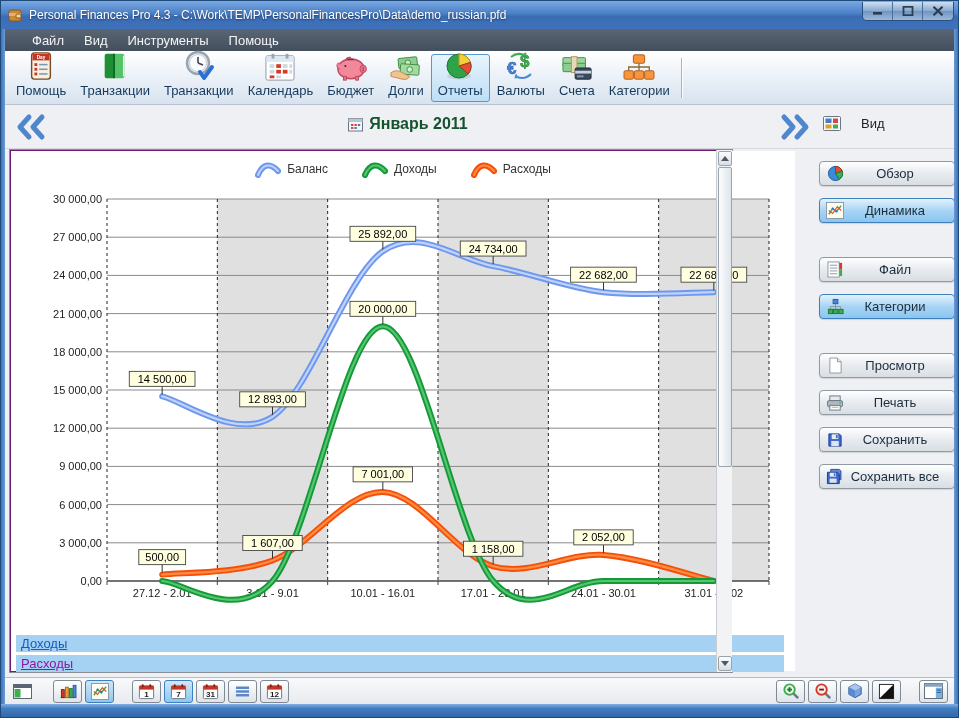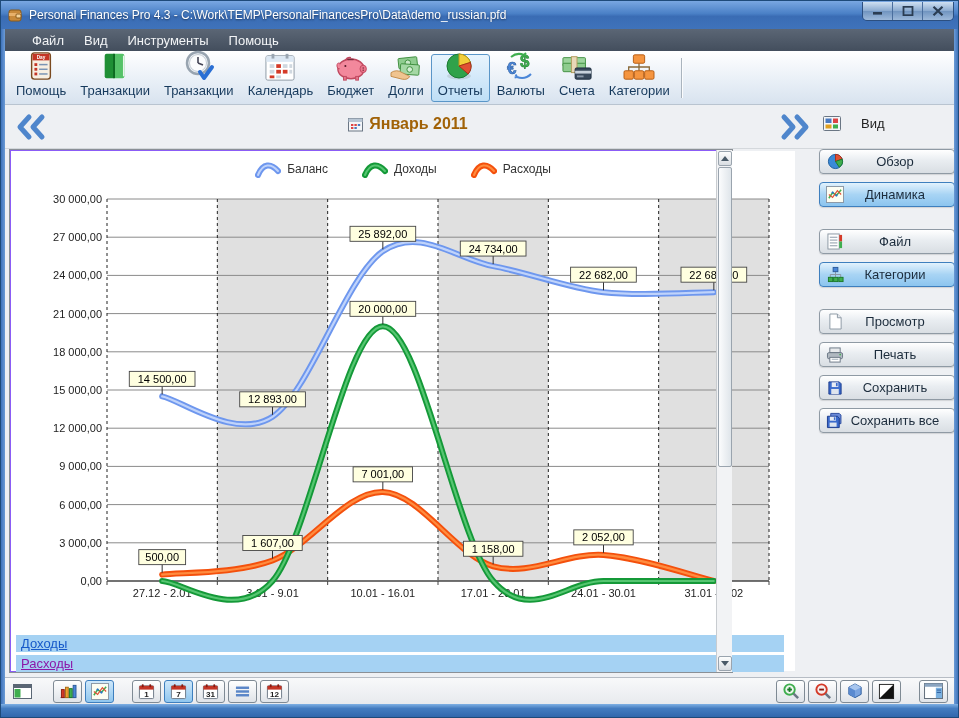--- a/index.html
+++ b/index.html
@@ -56,48 +56,48 @@
   .tb-sep { width:0; border-left:1px solid #aab4be; border-right:1px solid #fbfcfd; margin:5px 4px; }
   
   .navstrip {
     position:absolute; left:4px; top:104px; width:951px; height:44px;
     background:#eef0f3; border-bottom:1px solid #d4d8dc;
   }
   .nav-arrow { position:absolute; top:8px; width:34px; height:28px; cursor:pointer; }
   .nav-arrow.prev{ left:10px; } .nav-arrow.next{ left:772px; }
   .period-wrap { position:absolute; left:0; top:10px; width:806px; text-align:center; }
   .period-inner { display:inline-flex; align-items:center; gap:6px; }
-  .period-label { font-size:16px; font-weight:bold; color:#a16207; }
+  .period-label { font-size:16px; font-weight:bold; color:#14532d; }
   .view-header { position:absolute; left:818px; top:11px; width:132px; display:flex; align-items:center; gap:20px; font-size:13px; color:#222; }
   
   .main { position:absolute; left:4px; top:148px; width:951px; height:528px; background:#eef0f3; }
   .chart-panel {
     position:absolute; left:4px; top:0; width:724px; height:524px;
-    background:#8b5cf6; border:1px solid #808archanger0a0;
+    background:#701a75; border:1px solid #808archanger0a0;
   }
   .chart-panel { border:1px solid #8a9096; }
   .panel-content { position:absolute; left:1px; top:1px; width:784px; height:520px; background:#fff; }
   .legend { height:36px; display:flex; align-items:center; justify-content:center; gap:34px; }
   .legend-item { display:flex; align-items:center; gap:6px; font-size:12px; color:#333; }
   .links { margin-top:24px; padding-left:5px; }
   .link-row { width:768px; height:17px; background:#a5d2f3; margin-bottom:3px; display:flex; align-items:center; padding-left:5px; }
   .link-row a { font-size:13px; text-decoration:underline; cursor:pointer; }
   .link-income a { color:#1659c9; }
   .link-expense a { color:#8b18a8; }
   
   .vscroll { position:absolute; right:0; top:0; width:16px; height:522px; background:#f2f3f5; border-left:1px solid #c8ccd0; }
   .vs-btn { position:absolute; left:1px; width:14px; height:15px; background:linear-gradient(#fdfdfd,#d9dde2); border:1px solid #9aa4ae; border-radius:2px; display:flex; align-items:center; justify-content:center; }
   .vs-up{ top:1px;} .vs-down{ bottom:1px;}
   .vs-thumb { position:absolute; left:1px; top:17px; width:14px; height:300px; background:linear-gradient(90deg,#fbfcfd,#dfe5ea); border:1px solid #9aa4ae; border-radius:2px; }
   .tri-up { width:0;height:0;border-left:4px solid transparent;border-right:4px solid transparent;border-bottom:5px solid #4a5a68; }
   .tri-down { width:0;height:0;border-left:4px solid transparent;border-right:4px solid transparent;border-top:5px solid #4a5a68; }
   
   .sidebar { position:absolute; left:812px; top:0; width:139px; height:524px; }
   .sb-btn {
-    position:relative; width:136px; height:25px; margin:0 0 8px 2px;
+    position:relative; width:136px; height:25px; margin:12px 0 8px 2px;
     border:1px solid #8f9aa4; border-radius:4px;
     background:linear-gradient(#ffffff,#e9edf1 45%,#d9dee3);
     display:flex; align-items:center; font-size:13px; color:#1c2c3c; cursor:pointer;
     box-shadow:0 1px 1px rgba(0,0,0,.12);
   }
   .sb-btn.selected {
     background:linear-gradient(#e2f2fd,#a8d4f4 50%,#8cc5ef);
     border-color:#3e7fbe;
   }
   .sb-btn .sb-icon { width:30px; display:flex; justify-content:center; }

